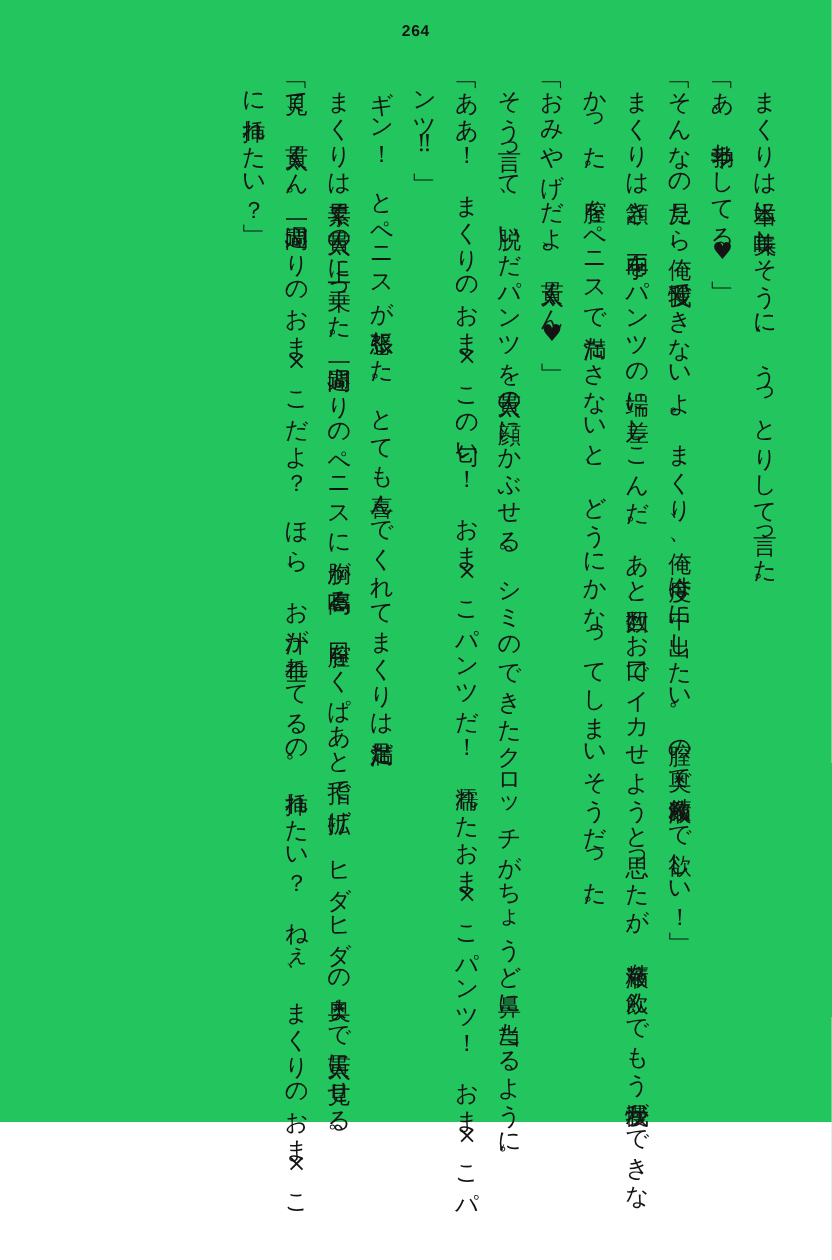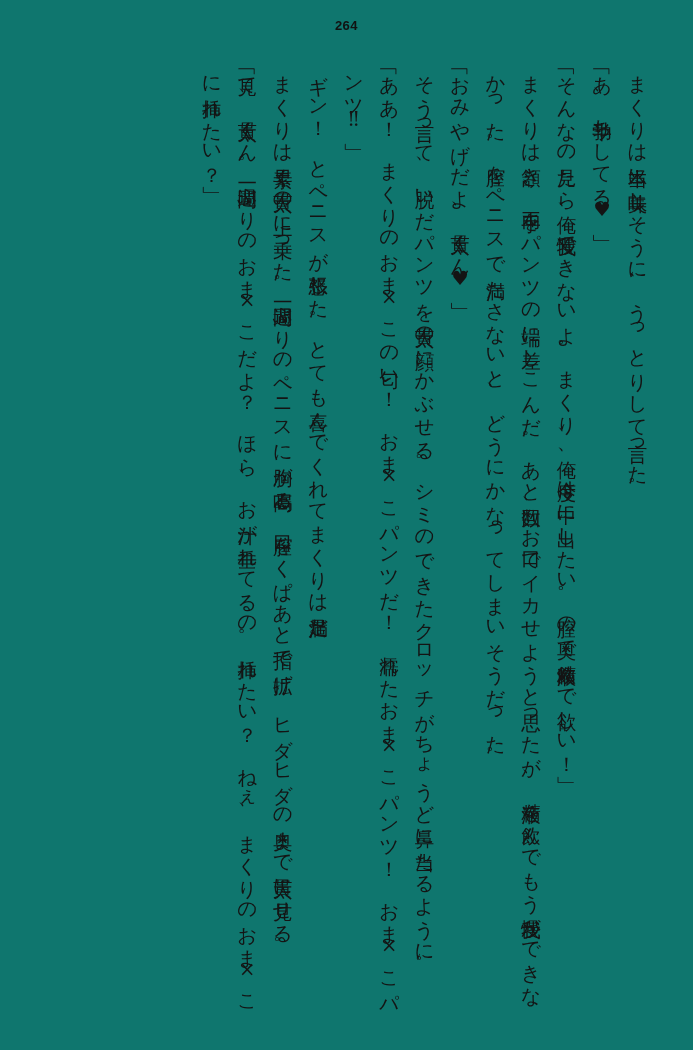--- a/index.html
+++ b/index.html
@@ -11,22 +11,22 @@
     width: 693px;
     height: 1050px;
     overflow: hidden;
     font-family: "DejaVu Serif", "Liberation Serif", serif;
     color: #1a1a1a;
   }
 
   .page {
     position: relative;
     width: 693px;
-    height: 1050px;
-    background: #0f766e;
+    height: 935px;
+    background: #22c55e;
     box-sizing: border-box;
   }
 
   
   .page-number {
     position: absolute;
     top: 18px;
     left: 0;
     width: 693px;
     text-align: center;

